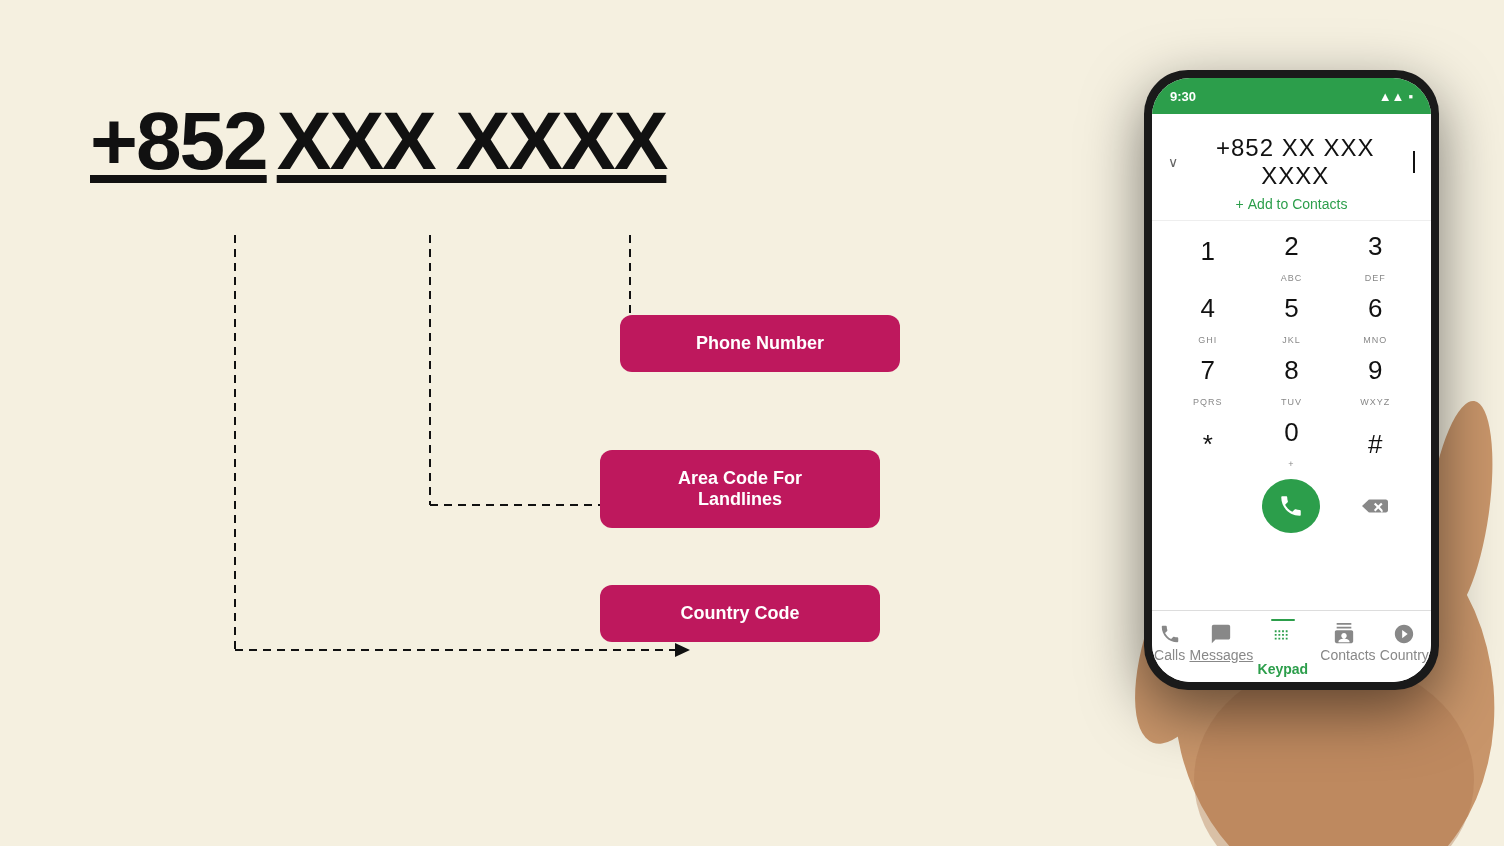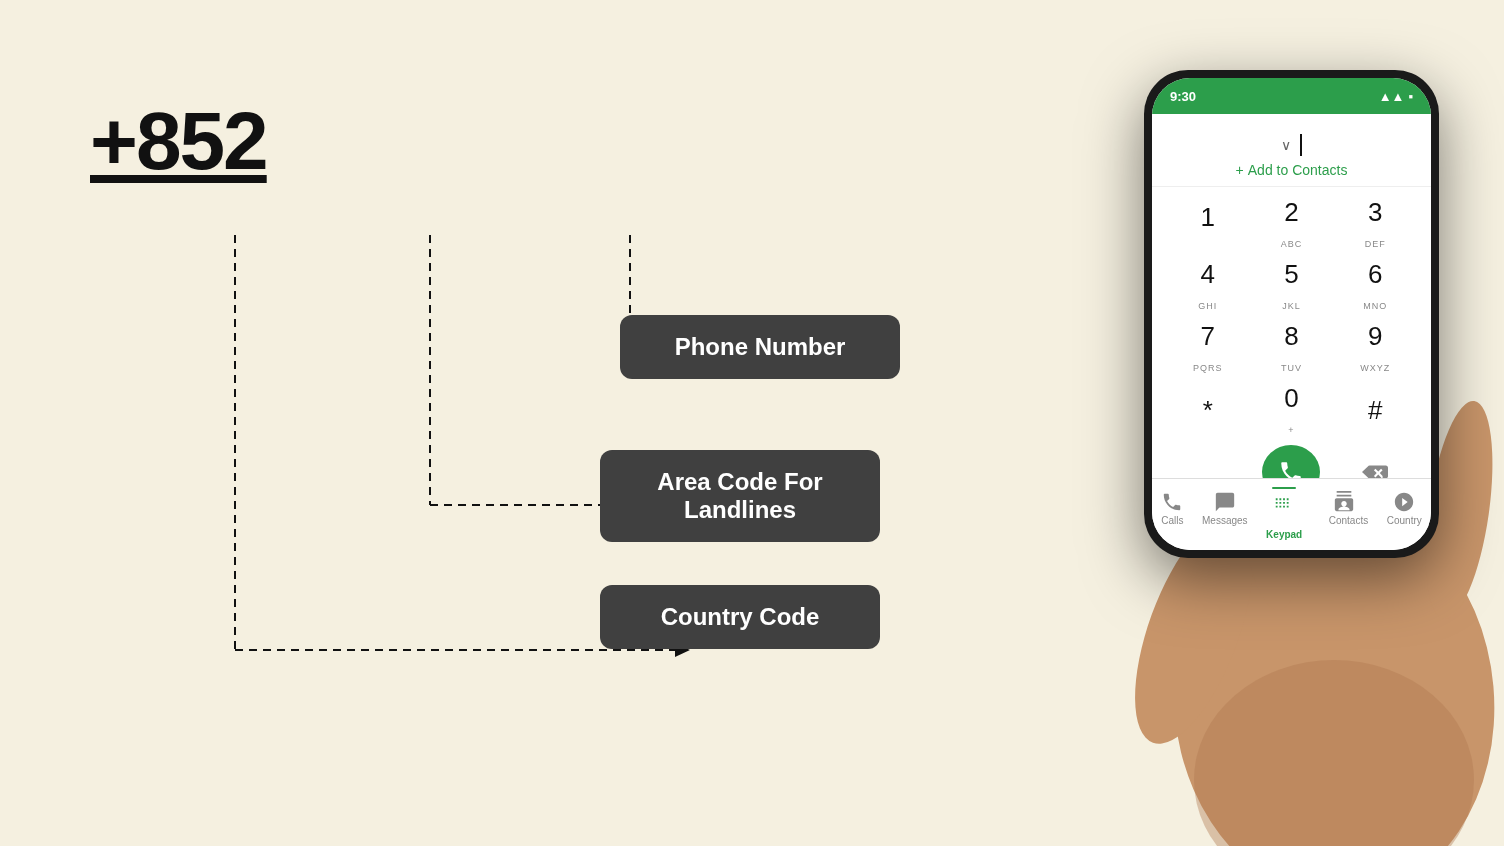--- a/index.html
+++ b/index.html
@@ -43,25 +43,25 @@
       position: relative;
     }
 
     .part-country { color: #111; }
     .part-area { color: #111; }
     .part-number { color: #111; }
 
     
     .label-box {
       position: absolute;
-      background-color: #404040;
+      background-color: #be185d;
       color: #fff;
       border-radius: 12px;
       padding: 18px 36px;
-      font-size: 24px;
+      font-size: 18px;
       font-weight: 600;
       text-align: center;
       min-width: 280px;
     }
 
     .label-phone-number {
       left: 560px;
       top: 255px;
     }
 
@@ -92,21 +92,21 @@
       top: 40px;
       width: 420px;
       height: 780px;
     }
 
     .phone-frame {
       position: absolute;
       top: 30px;
       left: 30px;
       width: 295px;
-      height: 488px;
+      height: 620px;
       background: #1a1a1a;
       border-radius: 44px;
       z-index: 10;
       box-shadow: 0 20px 60px rgba(0,0,0,0.5);
       overflow: hidden;
     }
 
     .phone-screen {
       position: absolute;
       top: 8px;
@@ -250,30 +250,31 @@
 
     .nav-item-wrapper {
       position: relative;
       display: flex;
       flex-direction: column;
       align-items: center;
       gap: 2px;
     }
 
     .nav-label {
-      font-size: 10px;
+      font-size: 14px;
     }
   </style>
 </head>
 <body>
 
 <div class="diagram-area">
 
   <div class="phone-string">
     <span class="phone-part part-country">+852</span>
+    <span class="phone-part part-number">XXX XXXX</span>
   </div>
 
   <svg class="lines-svg" viewBox="0 0 960 720">
 
     <line x1="570" y1="175" x2="570" y2="295" stroke="#111" stroke-width="2" stroke-dasharray="8,6"></line>
     <polygon points="560,290 580,290 570,305" fill="#111"></polygon>
     <line x1="570" y1="295" x2="618" y2="295" stroke="#111" stroke-width="2" stroke-dasharray="8,6"></line>
     <polygon points="615,288 630,295 615,302" fill="#111"></polygon>
 
     <line x1="370" y1="175" x2="370" y2="445" stroke="#111" stroke-width="2" stroke-dasharray="8,6"></line>
@@ -324,20 +325,21 @@
         <span>9:30</span>
         <div class="status-bar-icons">
           <span>▲▲</span>
           <span>▪</span>
         </div>
       </div>
 
       <div class="dialer-display">
         <div class="dialer-number">
           <span class="dialer-chevron">∨</span>
+          <span>+852 XX XXX XXXX</span>
           <span class="dialer-cursor"></span>
         </div>
         <div class="add-to-contacts">
           <span>+</span>
           <span>Add to Contacts</span>
         </div>
       </div>
 
       <div class="keypad">
         <div class="keypad-row">
@@ -420,21 +422,21 @@
           <svg width="22" height="22" viewBox="0 0 24 24" fill="#888">
               <path d="M6.6 10.8c1.4 2.8 3.8 5.1 6.6 6.6l2.2-2.2c.3-.3.7-.4 1-.2 1.1.4 2.3.6 3.6.6.6 0 1 .4 1 1V20c0 .6-.4 1-1 1-9.4 0-17-7.6-17-17 0-.6.4-1 1-1h3.5c.6 0 1 .4 1 1 0 1.3.2 2.5.6 3.6.1.3 0 .7-.2 1L6.6 10.8z"></path>
             </svg>
           <span class="nav-label" style="color:#888;">Calls</span>
         </div>
         <div class="nav-item-wrapper">
           <div style="height:2px;"></div>
           <svg width="22" height="22" viewBox="0 0 24 24" fill="#888">
               <path d="M20 2H4c-1.1 0-2 .9-2 2v18l4-4h14c1.1 0 2-.9 2-2V4c0-1.1-.9-2-2-2z"></path>
             </svg>
-          <span class="nav-label" style="color:#888;">Messages</span>
+          <span class="nav-label" style="color:#888;text-decoration:underline;">Messages</span>
         </div>
         <div class="nav-item-wrapper">
           <div style="height:2px; background:#2c9e4b; width:24px; border-radius:2px;"></div>
           <svg width="22" height="22" viewBox="0 0 24 24" fill="#2c9e4b">
               <path d="M3 18h2v-2H3v2zm0-4h2v-2H3v2zm0-4h2V8H3v2zm4 8h2v-2H7v2zm0-4h2v-2H7v2zm0-4h2V8H7v2zm4 8h2v-2h-2v2zm0-4h2v-2h-2v2zm0-4h2V8h-2v2zm4 8h2v-2h-2v2zm0-4h2v-2h-2v2zm0-4h2V8h-2v2z"></path>
             </svg>
           <span class="nav-label" style="color:#2c9e4b; font-weight:600;margin-top:14px;">Keypad</span>
         </div>
         <div class="nav-item-wrapper">
           <div style="height:2px;"></div>

